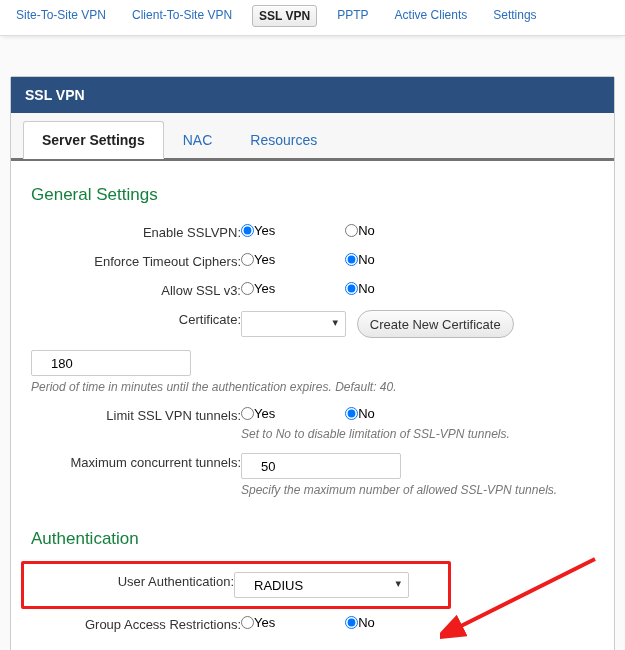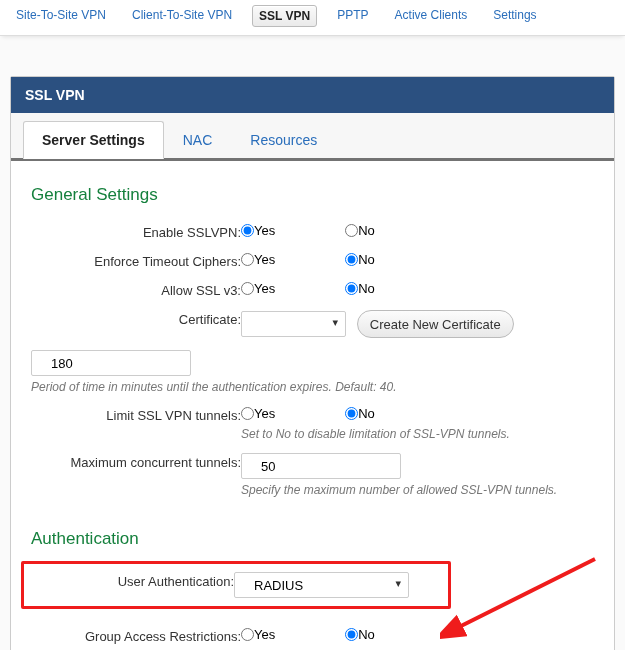--- a/index.html
+++ b/index.html
@@ -135,21 +135,21 @@
     border-radius: 14px;
     background: linear-gradient(#fcfcfc,#e8e8e8);
     cursor: pointer;
     font-size: 13px;
     color: #333;
   }
   .highlight-box {
     border: 3px solid #ef1c1c;
     border-radius: 2px;
     padding: 6px 8px 6px 0;
-    margin: 4px 0 12px -10px;
+    margin: 4px 0 0 -10px;
     width: 430px;
   }
   .highlight-box .form-row { padding: 2px 0 2px 10px; }
   .annotation-arrow {
     position: absolute;
     pointer-events: none;
   }
   .panel-wrap { position: relative; }
   .select-wide { width: 175px; }
 </style>

